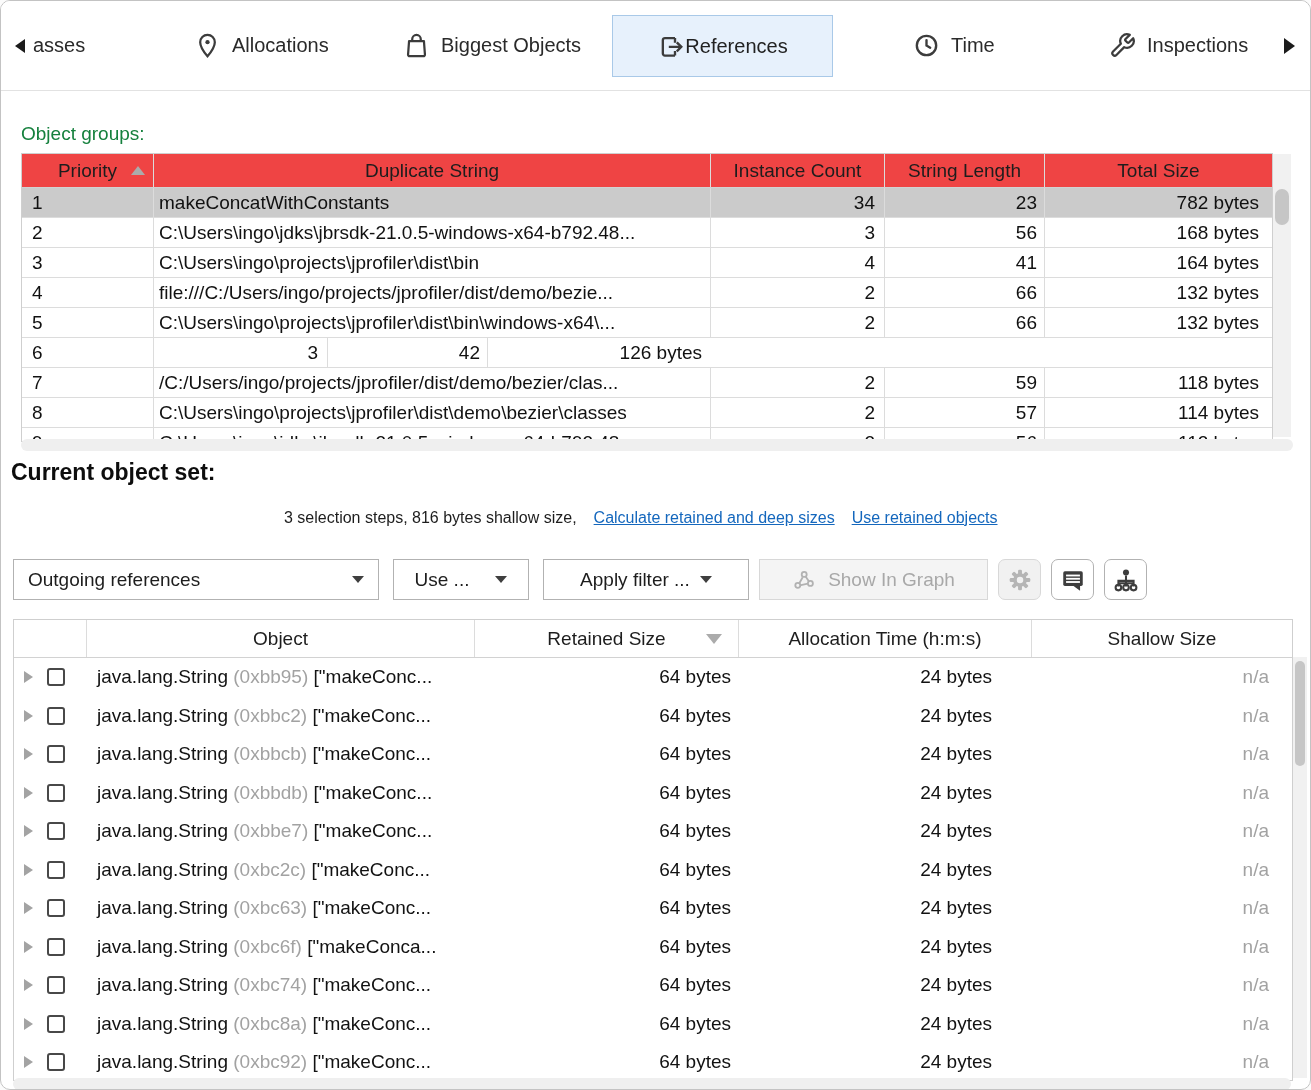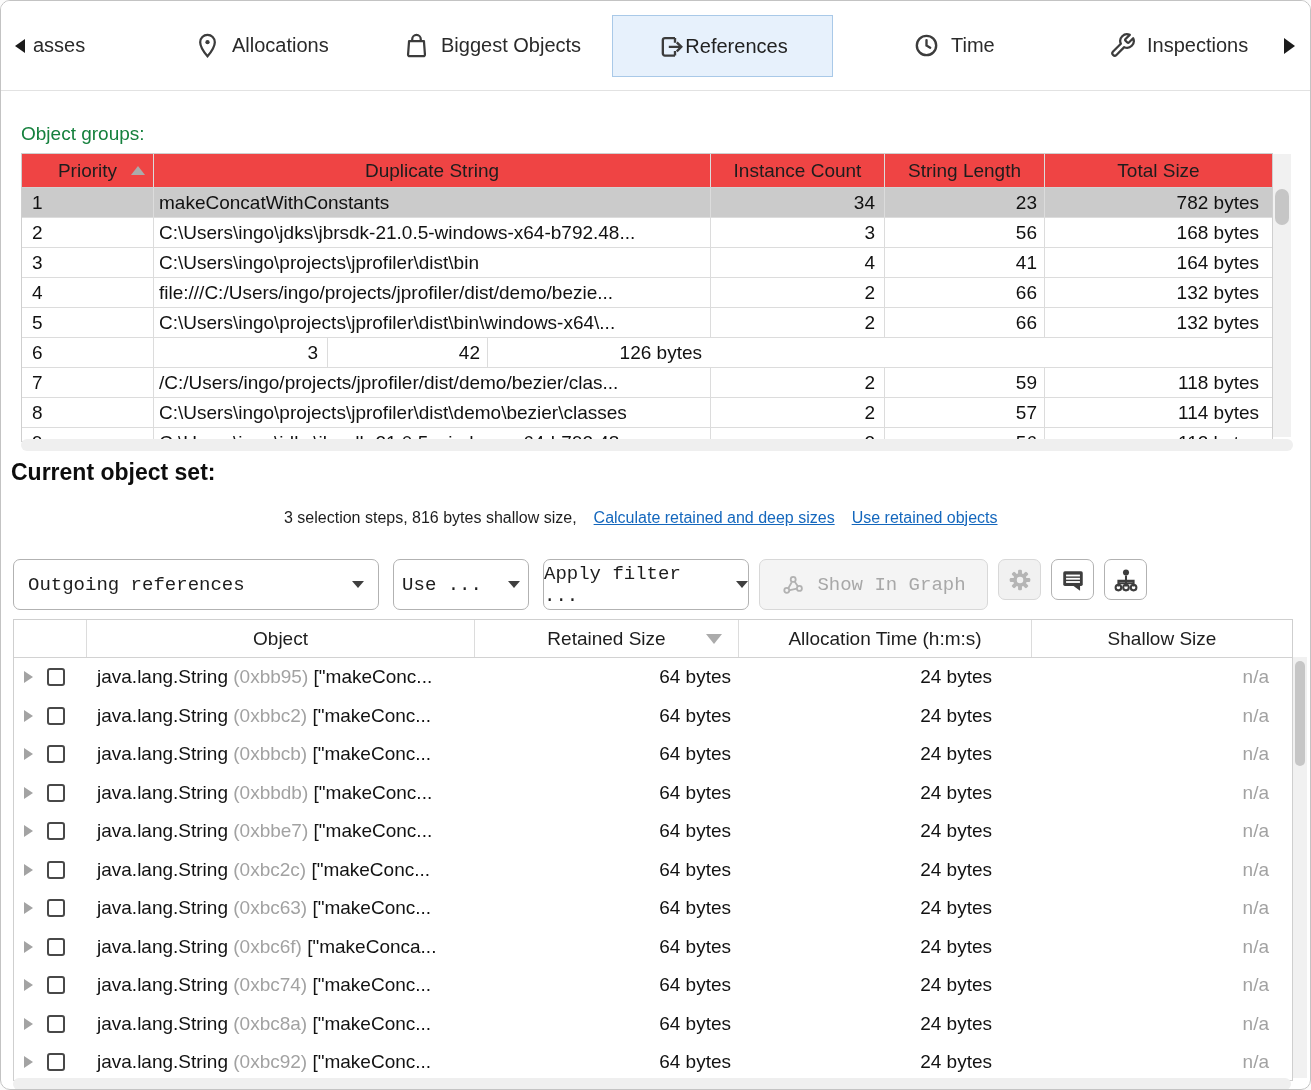--- a/index.html
+++ b/index.html
@@ -36,22 +36,22 @@
   .sort-asc{position:absolute;right:8px;top:12px;width:0;height:0;border-left:7px solid transparent;border-right:7px solid transparent;border-bottom:9px solid #ababab;}
   .sort-desc{position:absolute;right:16px;top:14px;width:0;height:0;border-left:8px solid transparent;border-right:8px solid transparent;border-top:10px solid #ababab;}
   .vscroll{position:absolute;background:#f1f1f1;}
   .vscroll .thumb{position:absolute;left:2px;right:2px;background:#c6c6c6;border-radius:7px;}
   .hscroll{position:absolute;background:#efefef;border-radius:6px;}
   
   .cos-line{position:absolute;left:10px;top:458px;display:flex;gap:26px;font-size:23px;font-weight:bold;color:#0d0d0d;}
   .cos-sub{position:absolute;left:283px;top:508px;display:flex;align-items:center;gap:17px;font-size:16px;color:#1d1d1d;}
   a.link{color:#1467bd;text-decoration:underline;cursor:pointer;}
   
-  .tbtn{position:absolute;top:558px;height:51px;box-sizing:border-box;border:1px solid #b2b2b2;border-radius:7px;background:#fff;
-    display:flex;align-items:center;font-size:19px;color:#1d1d1d;font-family:Liberation Mono, monospace;}
+  .tbtn{position:absolute;top:558px;height:41px;box-sizing:border-box;border:1px solid #b2b2b2;border-radius:0;background:#fff;
+    display:flex;align-items:center;font-size:19px;color:#1d1d1d;}
   .caret{width:0;height:0;border-left:6px solid transparent;border-right:6px solid transparent;border-top:7px solid #3f3f3f;}
   .tbtn.disabled{background:#f4f4f4;border-color:#d8d8d8;color:#a8a8a8;}
   .iconbtn{position:absolute;top:558px;height:41px;box-sizing:border-box;border:1px solid #b2b2b2;border-radius:7px;background:#fff;
     display:flex;align-items:center;justify-content:center;}
   .iconbtn.disabled{background:#f1f1f1;border-color:#d8d8d8;}
   
   .ref-table{position:absolute;left:12px;top:618px;width:1278px;border:1px solid #cfcfcf;box-sizing:content-box;background:#fff;}
   .ref-header{display:flex;height:37px;border-bottom:1px solid #d2d2d2;}
   .ref-h{display:flex;align-items:center;justify-content:center;font-size:19px;color:#1d1d1d;border-right:1px solid #dcdcdc;box-sizing:border-box;position:relative;}
   .ref-h:last-child{border-right:none;}

